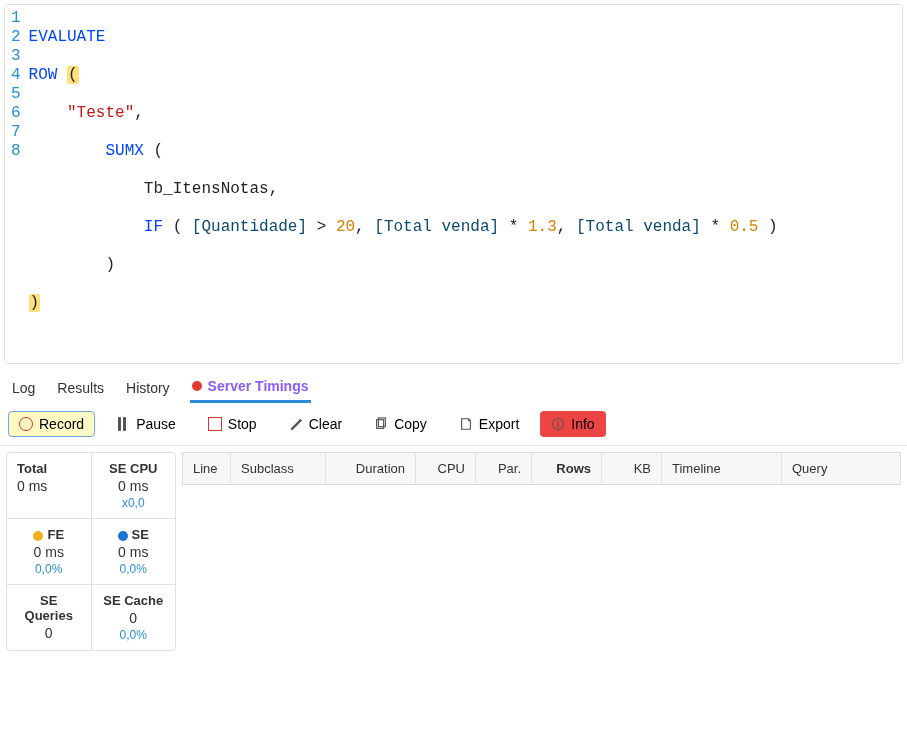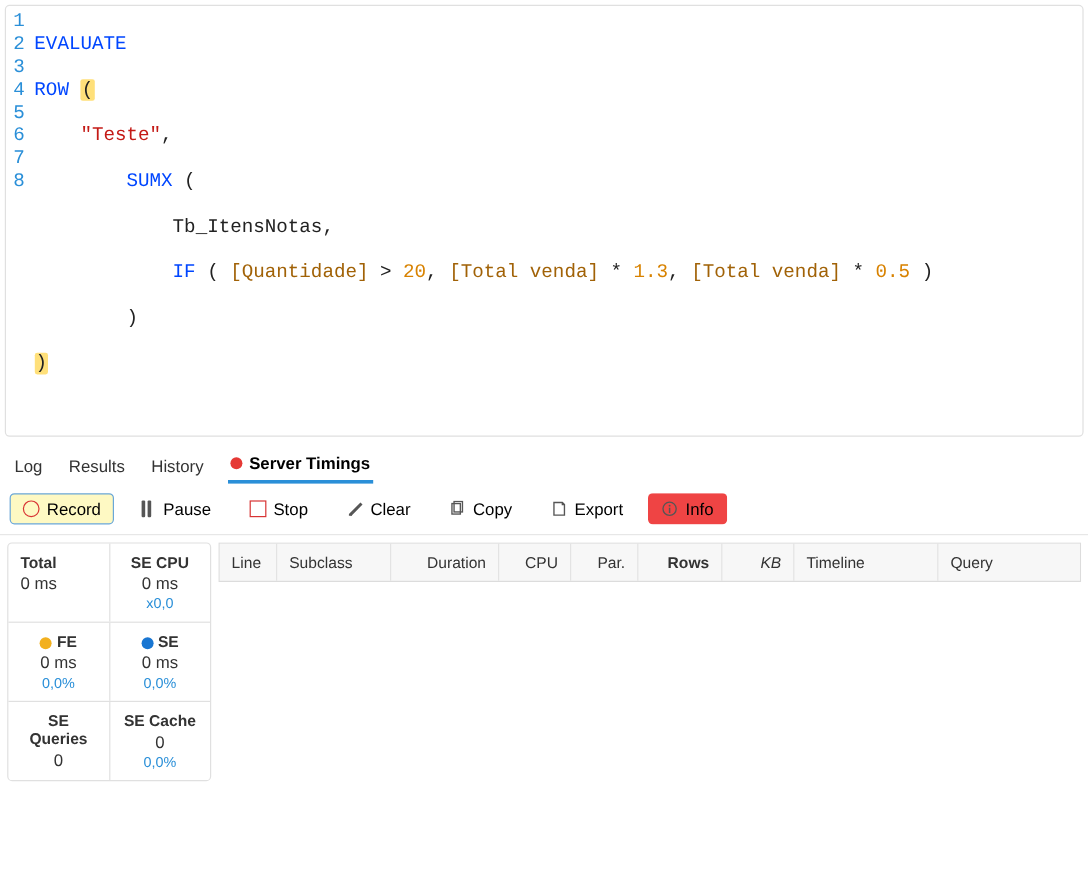--- a/index.html
+++ b/index.html
@@ -36,42 +36,42 @@
   .gutter div { height: 19px; }
   .code {
     white-space: pre;
     flex: 1;
   }
   .code .line { height: 19px; }
   .kw { color: #0046ff; }
   .fn { color: #0046ff; }
   .str { color: #c41a16; }
   .num { color: #d88200; }
-  .col { color: #a16207; }
+  .col { color: #0c4a6e; }
   .plain { color: #222; }
   .paren-hl { background: #ffe07a; border-radius: 2px; padding: 0 1px; color: #222; }
 
   .tabs {
     display: flex;
     gap: 18px;
     padding: 6px 10px 0 10px;
     font-size: 14px;
   }
   .tab {
     padding: 4px 2px 6px 2px;
     color: #333;
     cursor: pointer;
     display: flex;
     align-items: center;
     gap: 6px;
   }
   .tab.active {
     font-weight: 600;
     border-bottom: 3px solid #2a8fd8;
-    color: #000000;
+    color: #8b5cf6;
   }
   .dot-red {
     width: 10px; height: 10px; border-radius: 50%;
     background: #e53935; display: inline-block;
   }
 
   .toolbar {
     display: flex;
     align-items: center;
     gap: 10px;
@@ -149,21 +149,21 @@
     font-size: 13px;
     color: #333;
   }
   .grid-header .col:last-child { border-right: none; }
   .c-line { width: 48px; }
   .c-sub  { width: 95px; }
   .c-dur  { width: 90px; text-align: right; }
   .c-cpu  { width: 60px; text-align: right; }
   .c-par  { width: 56px; text-align: right; }
   .c-rows { width: 70px; text-align: right; font-weight: bold; }
-  .c-kb   { width: 60px; text-align: right; font-style: italic; }
+  .c-kb   { width: 60px; text-align: right; }
   .c-tl   { width: 120px; }
   .c-q    { flex: 1; }
 </style>
 </head>
 <body>
 
 <div class="editor-container">
   <div class="code-area">
     <div class="gutter">
       <div>1</div>

